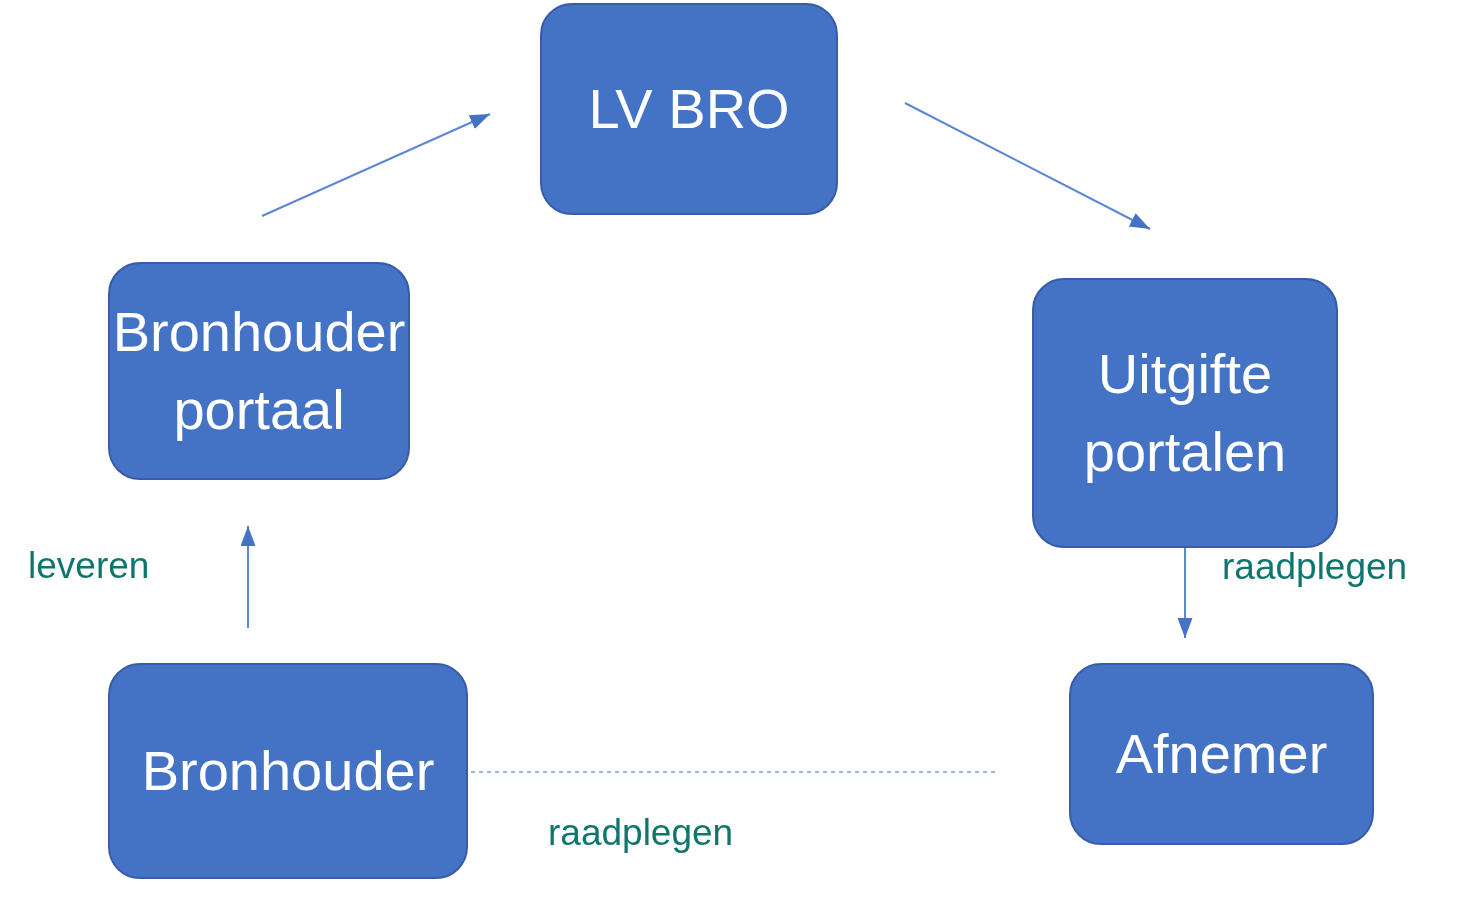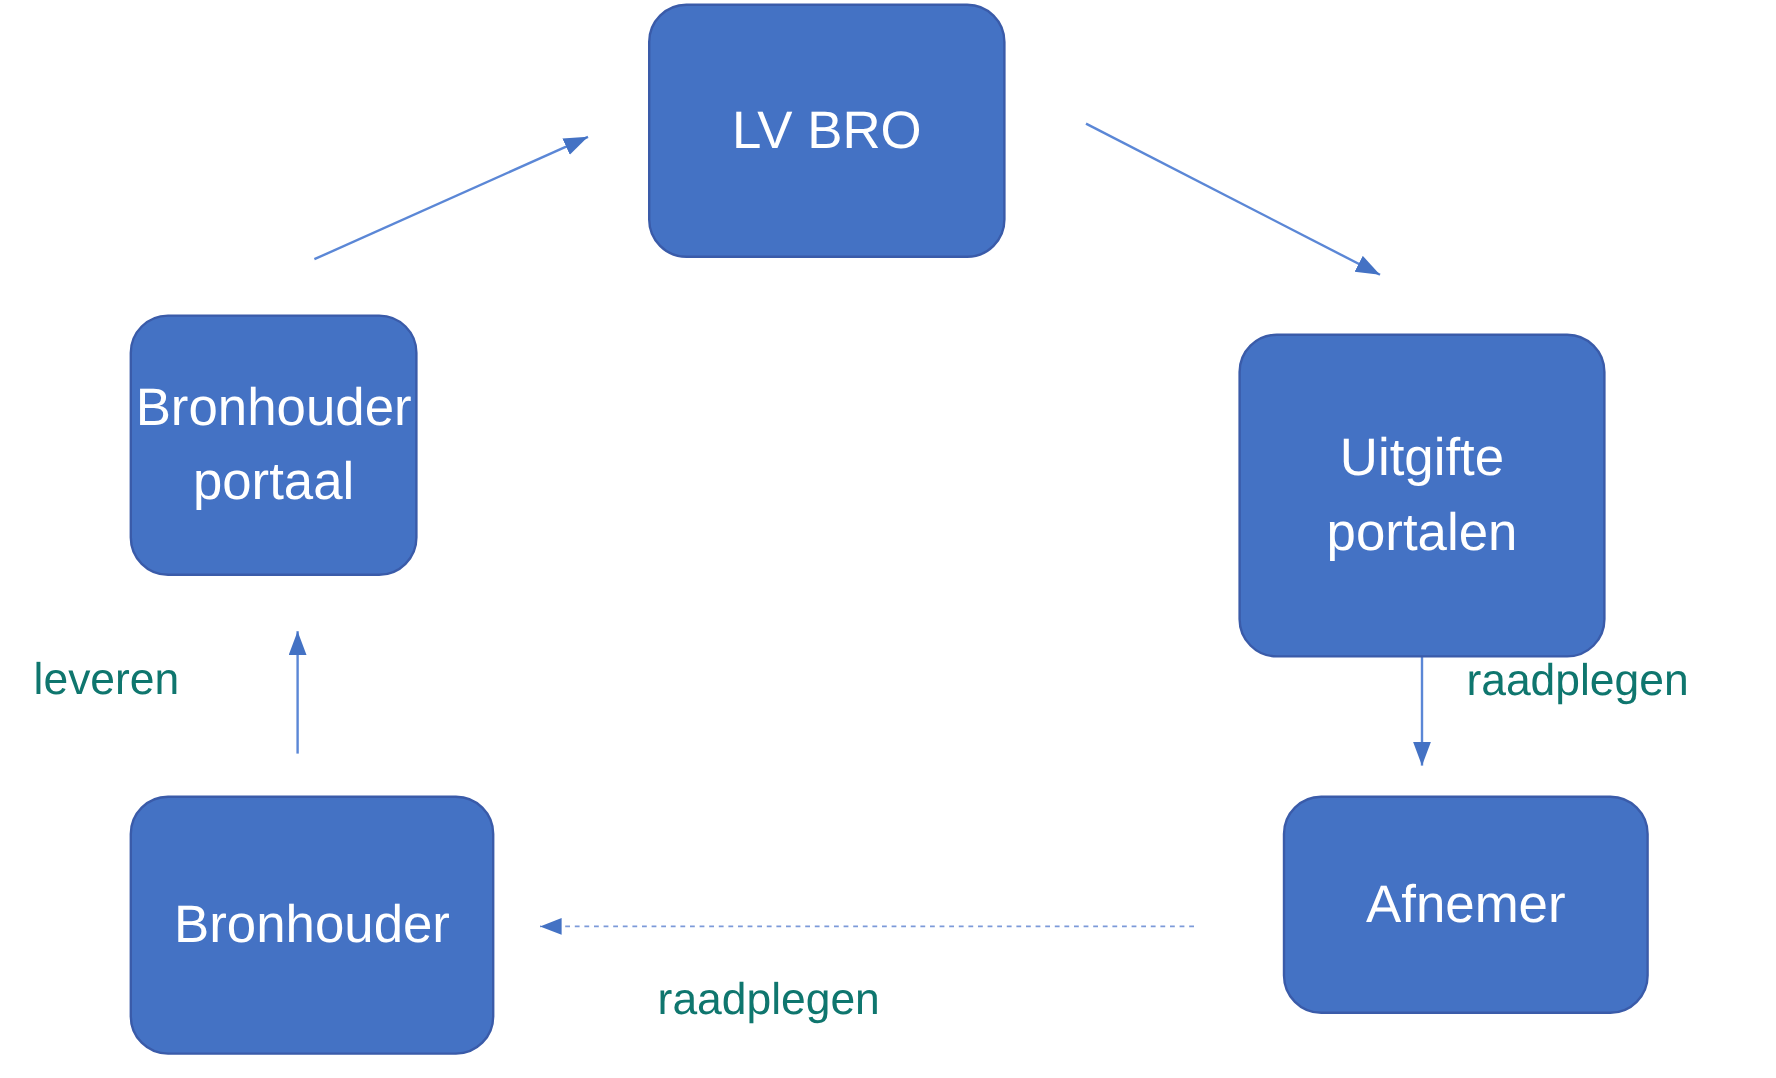--- a/index.html
+++ b/index.html
@@ -26,29 +26,29 @@
   .node {
     position: absolute;
     background: #4472C4;
     border: 2px solid #3A5BA9;
     border-radius: 32px;
     color: #FFFFFF;
     display: flex;
     align-items: center;
     justify-content: center;
     text-align: center;
-    font-size: 44px;
+    font-size: 56px;
     line-height: 1.4;
     box-sizing: border-box;
     padding: 0 18px;
   }
   #node-lv-bro            { left: 540px;  top: 3px;   width: 298px; height: 212px; }
-  #node-bronhouder-portaal{ left: 108px;  top: 262px; width: 240px; height: 218px; }
+  #node-bronhouder-portaal{ left: 108px;  top: 262px; width: 302px; height: 218px; }
   #node-uitgifte-portalen { left: 1032px; top: 278px; width: 306px; height: 270px; }
-  #node-bronhouder        { left: 108px;  top: 663px; width: 304px; height: 216px; text-align: right; }
+  #node-bronhouder        { left: 108px;  top: 663px; width: 360px; height: 216px; text-align: right; }
   #node-afnemer           { left: 1069px; top: 663px; width: 305px; height: 182px; }
 
   .edge-label {
     position: absolute;
     color: #0f766e;
     font-size: 37px;
     white-space: nowrap;
   }
   #edge-label-leveren     { left: 28px;   top: 545px; }
   #edge-label-raadplegen  { left: 1222px; top: 546px; }

